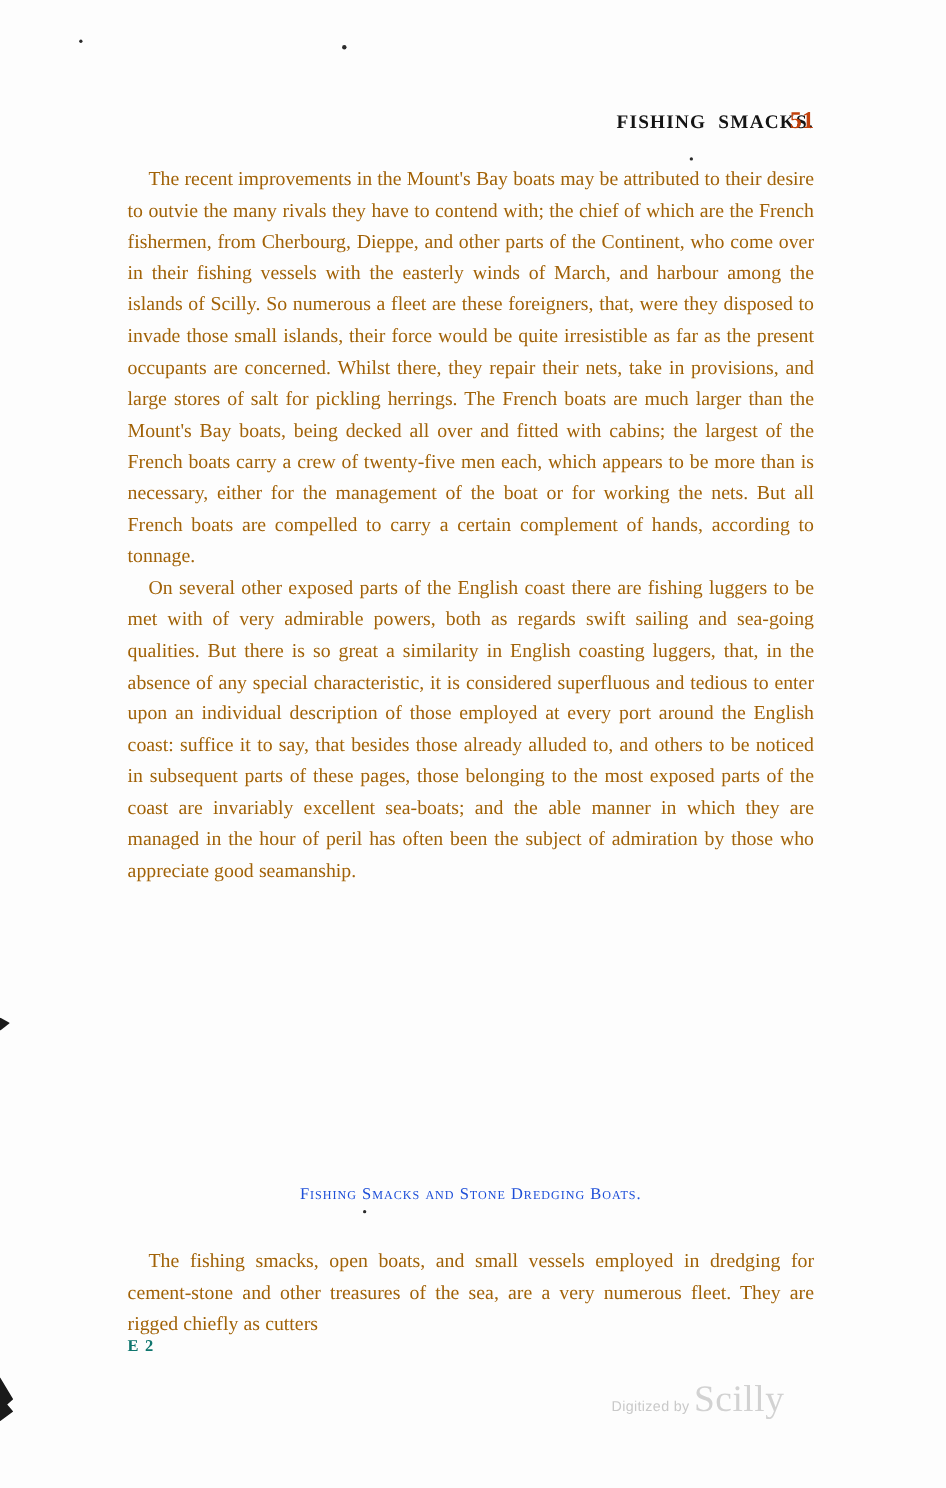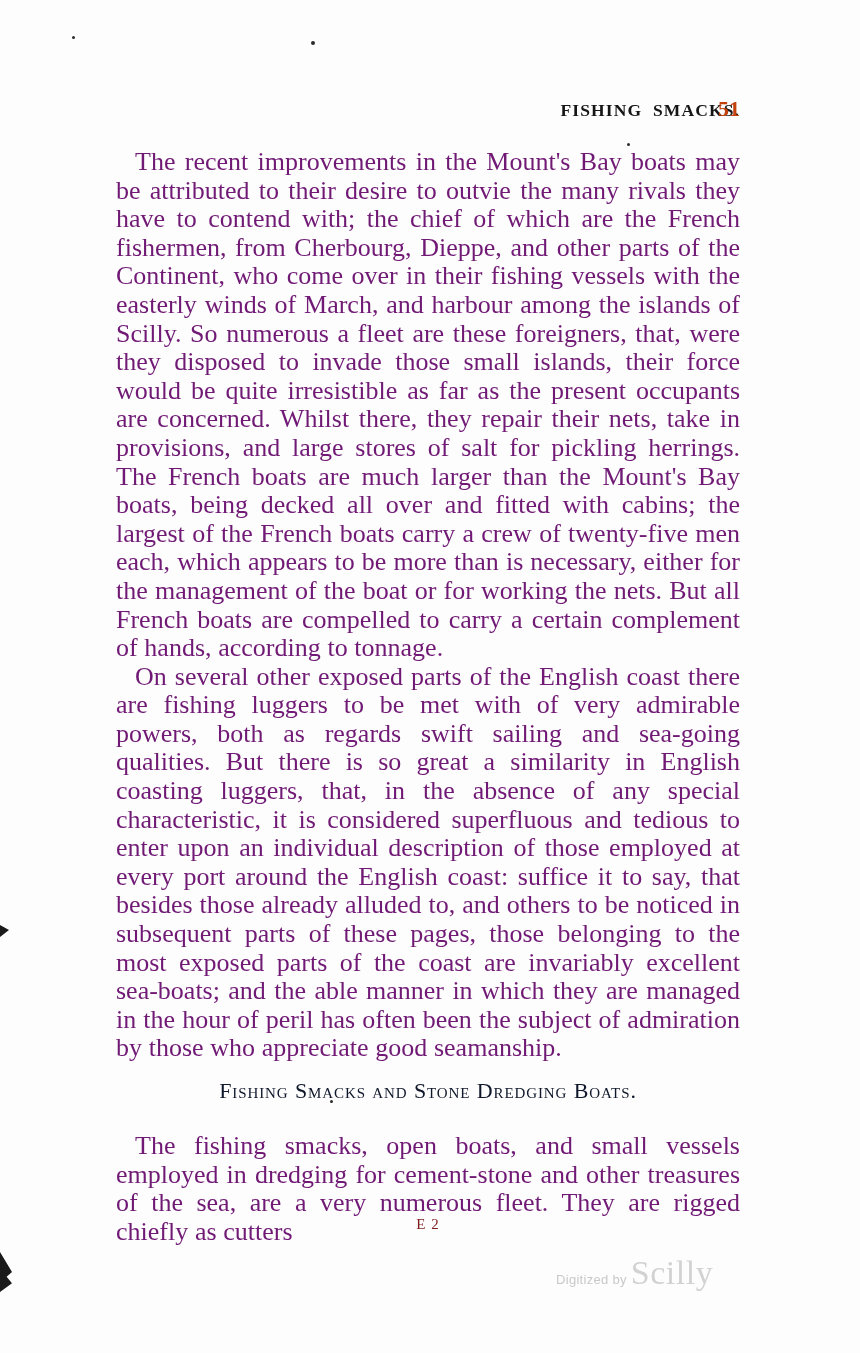--- a/index.html
+++ b/index.html
@@ -48,64 +48,63 @@
 
   
   .textblock {
     position: absolute;
     left: 116px;
     top: 148px;
     width: 624px;
   }
   p.para {
     margin: 0;
-    font-size: 26px;
+    font-size: 18px;
     line-height: 28.6px;
     text-align: justify;
     text-align-last: left;
     text-indent: 19px;
-    color: #701a75;
+    color: #a16207;
     word-spacing: 0.2px;
     hyphens: none;
   }
   p.para.tight {
     text-align-last: left;
   }
 
   
   .section-heading {
     position: absolute;
     left: 116px;
     top: 1078px;
     width: 624px;
     text-align: center;
-    font-size: 22px;
+    font-size: 15px;
     font-variant: small-caps;
     letter-spacing: 0.9px;
-    color: #0f172a;
+    color: #1d4ed8;
     white-space: nowrap;
   }
 
   .textblock-two {
     position: absolute;
     left: 116px;
     top: 1132px;
     width: 624px;
   }
 
   
   .signature {
     position: absolute;
     left: 116px;
     top: 1216px;
     width: 624px;
-    text-align: center;
     font-size: 15px;
-    font-weight: 400;
-    color: #7f1d1d;
+    font-weight: 700;
+    color: #0f766e;
     font-variant: small-caps;
     letter-spacing: 1px;
   }
 
   
   .watermark {
     position: absolute;
     left: 556px;
     top: 1256px;
     display: flex;

